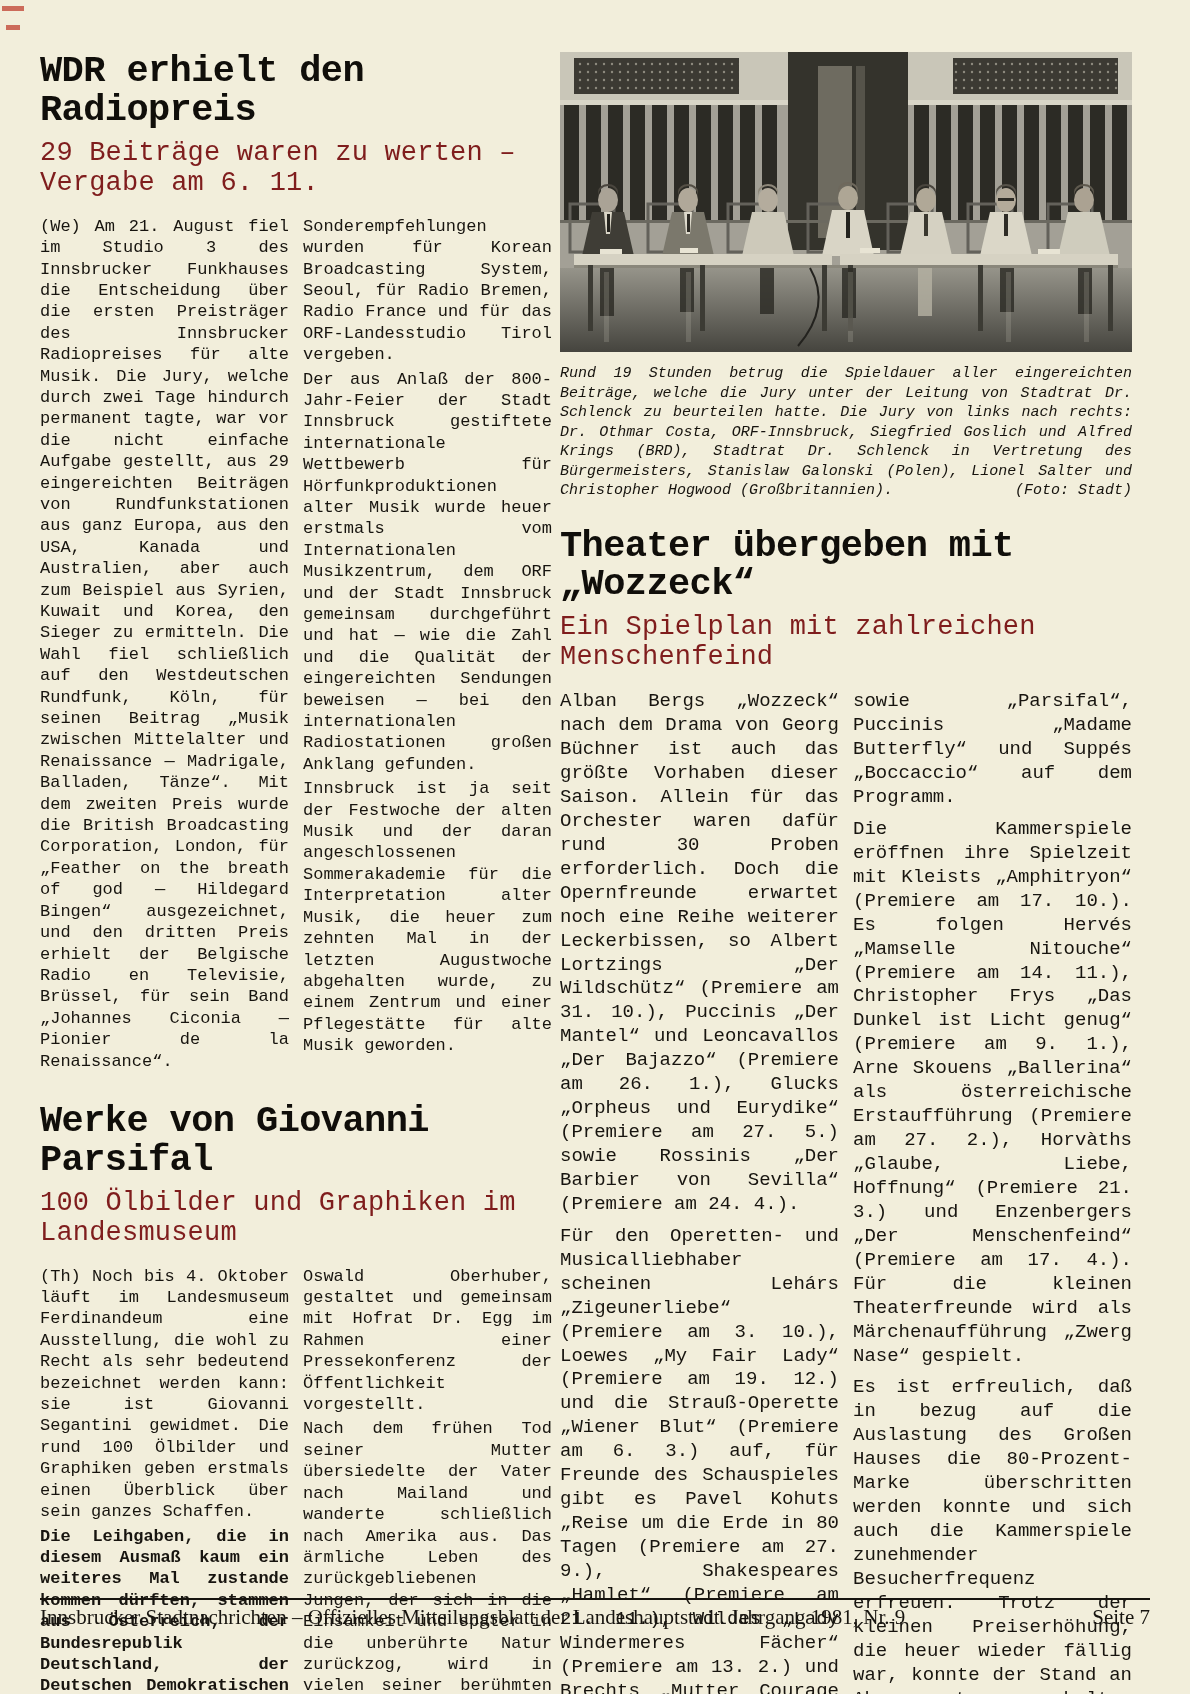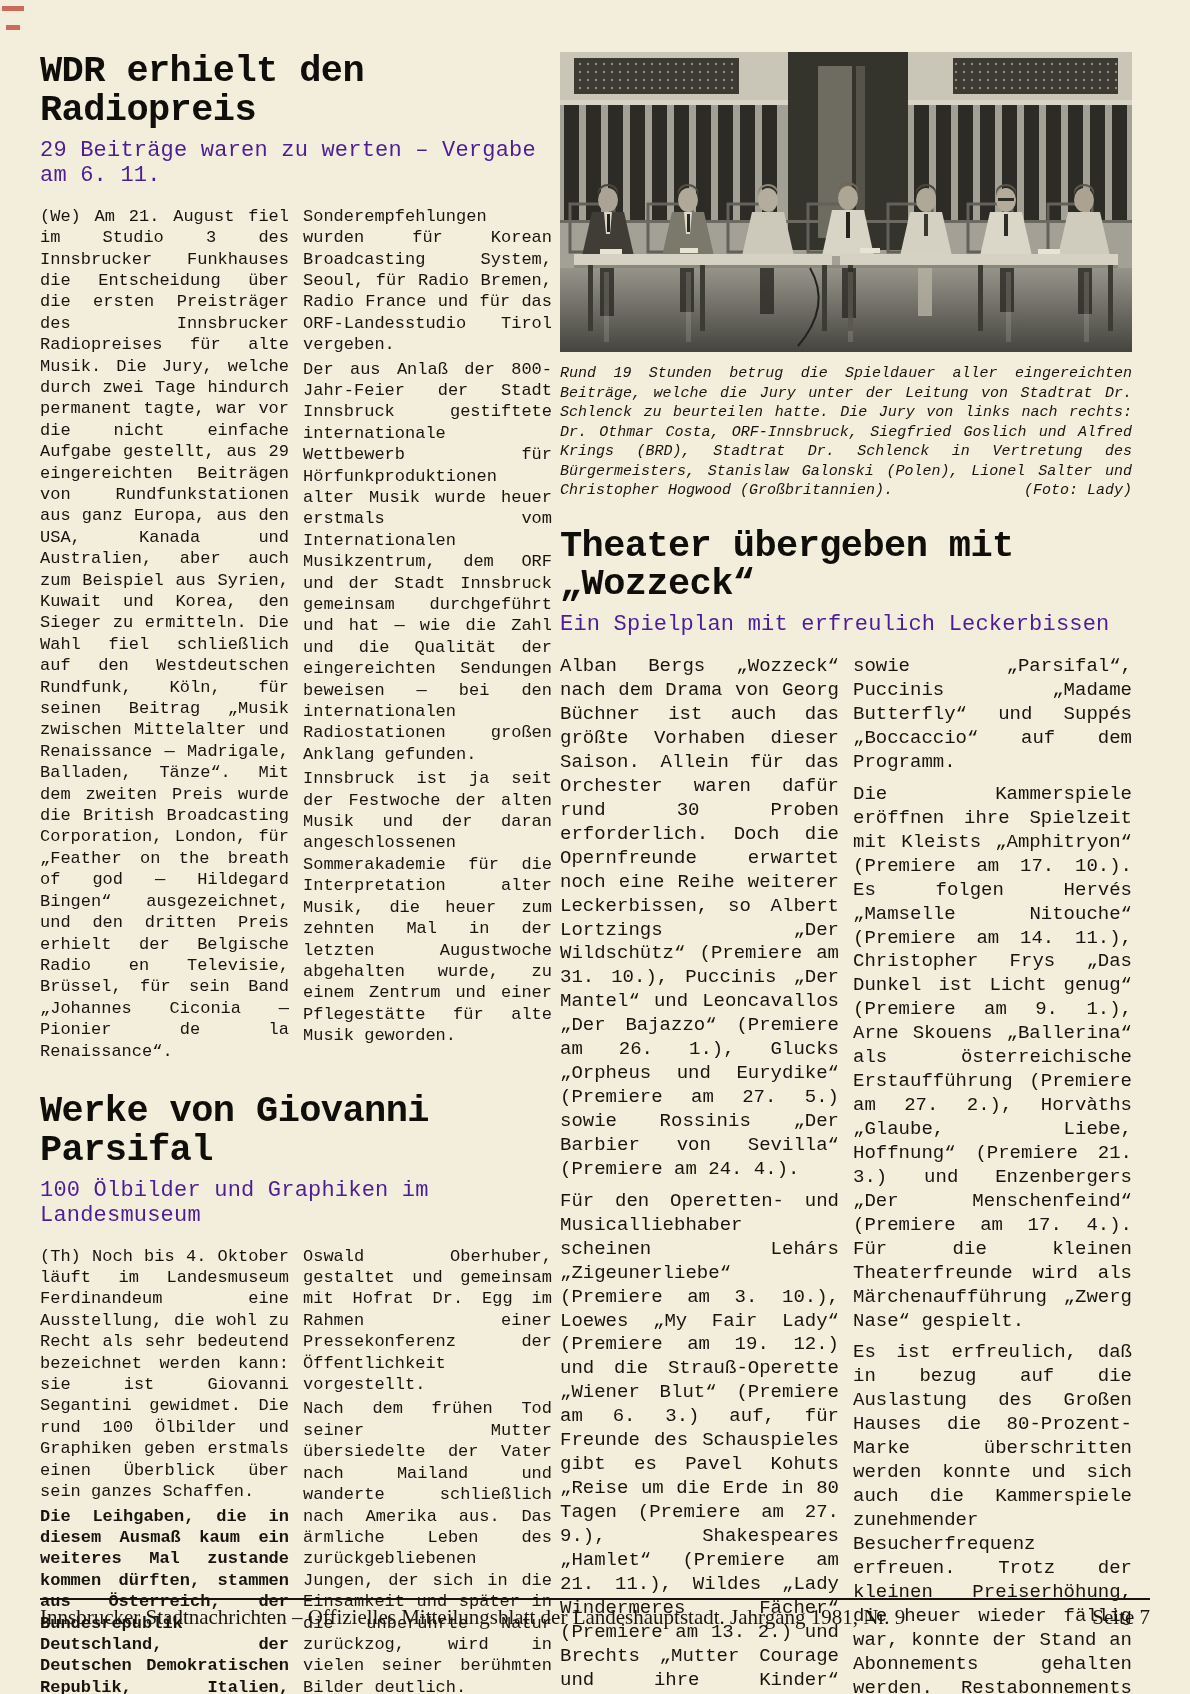--- a/index.html
+++ b/index.html
@@ -24,22 +24,22 @@
 
   .layout { display:flex; gap:8px;font-family:Liberation Mono, monospace; }
   .col-left  { width:512px; flex:none; }
   .col-right { width:572px; flex:none; }
 
   h1.headline {
     font-size:37px; font-weight:700; letter-spacing:-0.6px;
     line-height:1.05; margin:0 0 8px 0; color:#100e0a;
   }
   h2.subhead {
-    font-size:22px; font-weight:400; letter-spacing:0.2px;
-    margin:0 0 18px 0; color:#4c1d95;
+    font-size:27px; font-weight:400; letter-spacing:0.2px;
+    margin:0 0 18px 0; color:#7f1d1d;
   }
 
   .cols { column-count:2; column-gap:14px; }
   .article p {
     font-size:17px; line-height:1.26;
     text-align:justify; margin:0 0 3px 0;
   }
   .article p.bold { font-weight:700; }
 
   .article-theater p { font-size:19px; line-height:1.26; margin:0 0 8px 0; }
@@ -243,26 +243,26 @@
               <rect x="126" y="220" width="5" height="70"></rect>
             <rect x="288" y="220" width="5" height="70"></rect>
               <rect x="446" y="220" width="5" height="70"></rect>
             <rect x="524" y="220" width="5" height="70"></rect>
           </g>
         </svg>
       </div>
 
       <p class="caption">
         <span>Rund 19 Stunden betrug die Spieldauer aller eingereichten Beiträge, welche die Jury unter der Leitung von Stadtrat Dr. Schlenck zu beurteilen hatte. Die Jury von links nach rechts: Dr. Othmar Costa, ORF-Innsbruck, Siegfried Goslich und Alfred Krings (BRD), Stadtrat Dr. Schlenck in Vertretung des Bürgermeisters, Stanislaw Galonski (Polen), Lionel Salter und Christopher Hogwood (Großbritannien).</span>
-        <span class="credit">(Foto: Lady)</span>
+        <span class="credit">(Foto: Stadt)</span>
       </p>
 
       <article class="article article-theater">
         <h1 class="headline">Theater übergeben mit „Wozzeck“</h1>
-        <h2 class="subhead">Ein Spielplan mit erfreulich Leckerbissen</h2>
+        <h2 class="subhead">Ein Spielplan mit zahlreichen Menschenfeind</h2>
         <div class="cols">
           <p>Alban Bergs „Wozzeck“ nach dem Drama von Georg Büchner ist auch das größte Vorhaben dieser Saison. Allein für das Orchester waren dafür rund 30 Proben erforderlich. Doch die Opernfreunde erwartet noch eine Reihe weiterer Leckerbissen, so Albert Lortzings „Der Wildschütz“ (Premiere am 31. 10.), Puccinis „Der Mantel“ und Leoncavallos „Der Bajazzo“ (Premiere am 26. 1.), Glucks „Orpheus und Eurydike“ (Premiere am 27. 5.) sowie Rossinis „Der Barbier von Sevilla“ (Premiere am 24. 4.).</p>
           <p>Für den Operetten- und Musicalliebhaber scheinen Lehárs „Zigeunerliebe“ (Premiere am 3. 10.), Loewes „My Fair Lady“ (Premiere am 19. 12.) und die Strauß-Operette „Wiener Blut“ (Premiere am 6. 3.) auf, für Freunde des Schauspieles gibt es Pavel Kohuts „Reise um die Erde in 80 Tagen (Premiere am 27. 9.), Shakespeares „Hamlet“ (Premiere am 21. 11.), Wildes „Lady Windermeres Fächer“ (Premiere am 13. 2.) und Brechts „Mutter Courage und ihre Kinder“ (Premiere am 15. 5.). An Wiederaufnahmen stehen die Wagner-Werke „Tristan und Isolde“ sowie „Parsifal“, Puccinis „Madame Butterfly“ und Suppés „Boccaccio“ auf dem Programm.</p>
           <p>Die Kammerspiele eröffnen ihre Spielzeit mit Kleists „Amphitryon“ (Premiere am 17. 10.). Es folgen Hervés „Mamselle Nitouche“ (Premiere am 14. 11.), Christopher Frys „Das Dunkel ist Licht genug“ (Premiere am 9. 1.), Arne Skouens „Ballerina“ als österreichische Erstaufführung (Premiere am 27. 2.), Horvàths „Glaube, Liebe, Hoffnung“ (Premiere 21. 3.) und Enzenbergers „Der Menschenfeind“ (Premiere am 17. 4.). Für die kleinen Theaterfreunde wird als Märchenaufführung „Zwerg Nase“ gespielt.</p>
           <p>Es ist erfreulich, daß in bezug auf die Auslastung des Großen Hauses die 80-Prozent-Marke überschritten werden konnte und sich auch die Kammerspiele zunehmender Besucherfrequenz erfreuen. Trotz der kleinen Preiserhöhung, die heuer wieder fällig war, konnte der Stand an Abonnements gehalten werden. Restabonnements sind an der Theaterkasse von 10 bis 13 Uhr und von 17 bis 19 Uhr erhältlich.</p>
         </div>
       </article>
 
     </div>
   </div>

